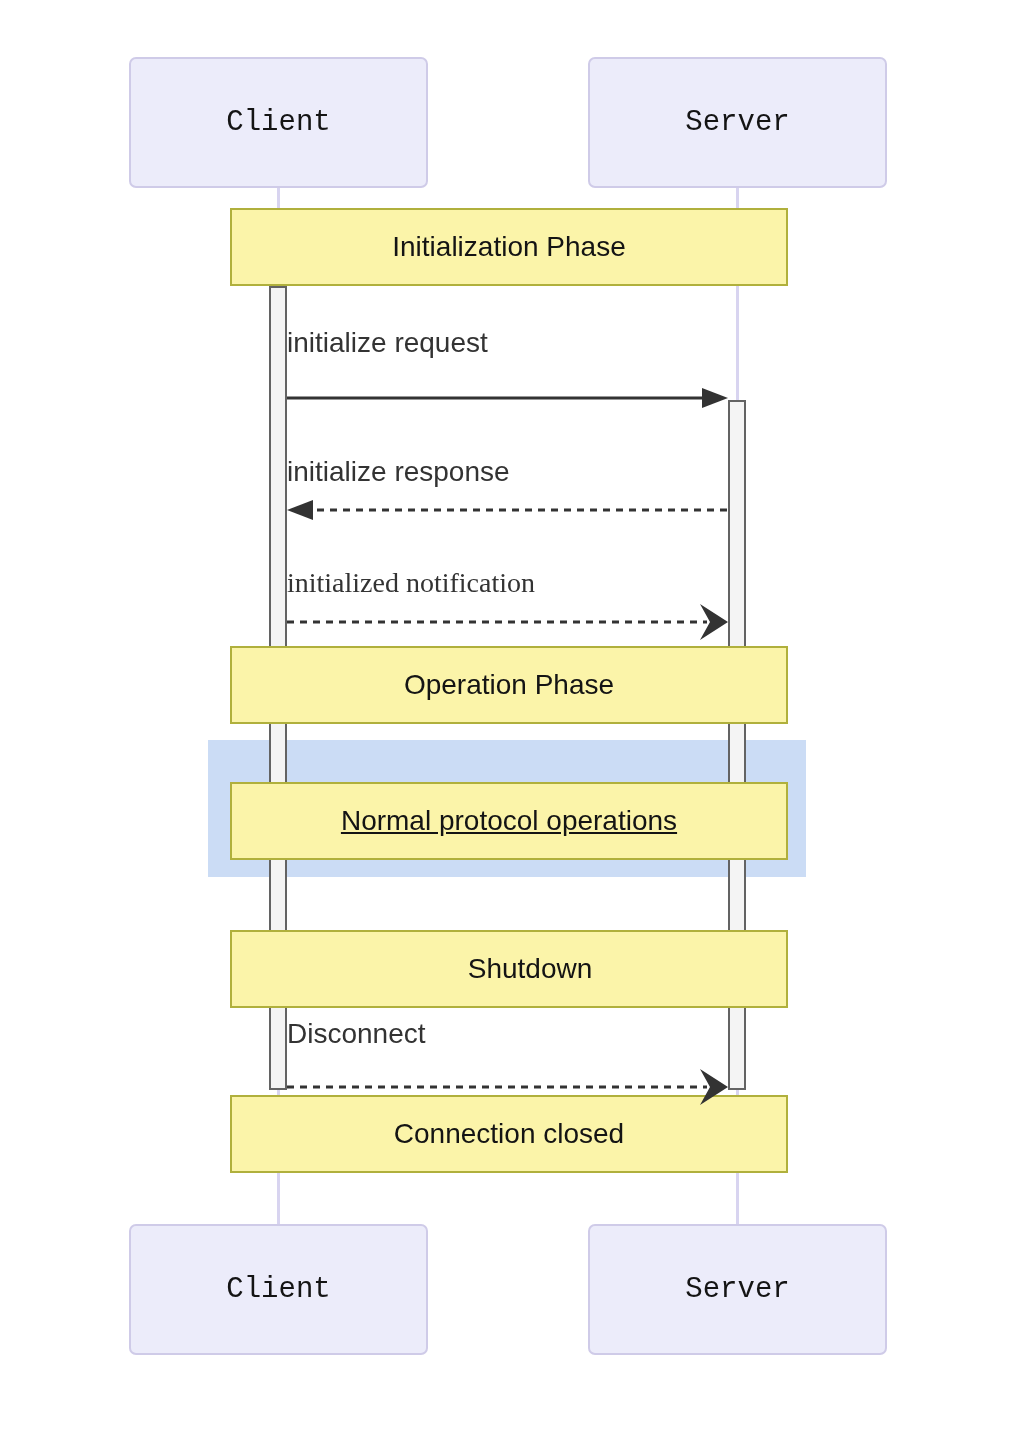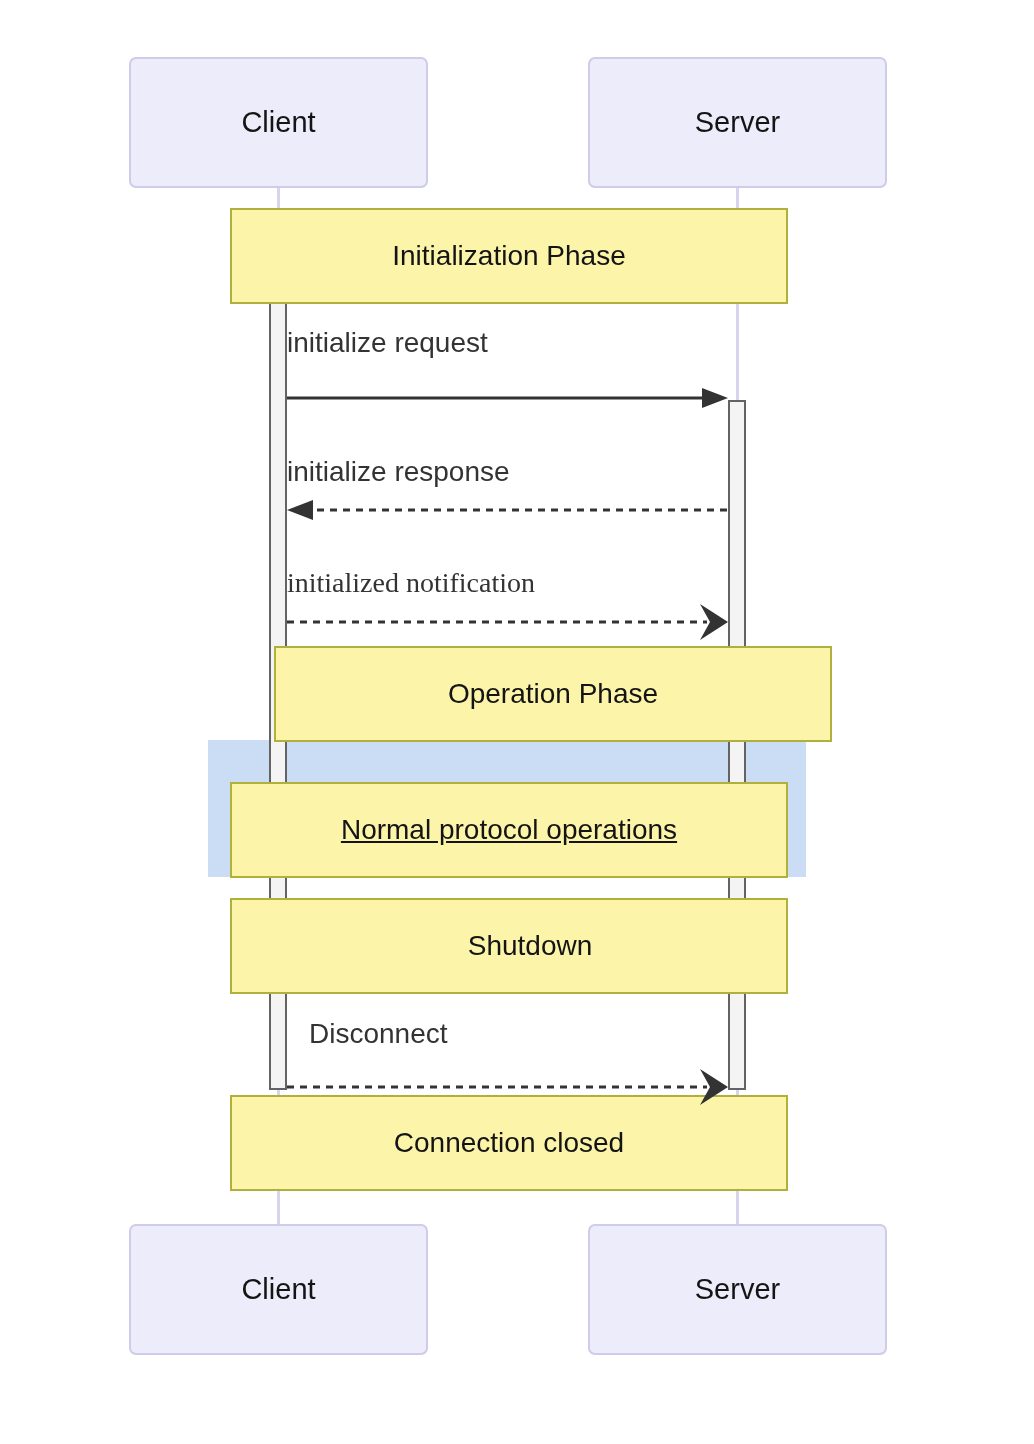--- a/index.html
+++ b/index.html
@@ -27,47 +27,47 @@
     position:absolute;width:18px;box-sizing:border-box;
     background:#f4f4f4;border:2px solid #636363;z-index:2;
   }
   #activation-client{left:269px;top:286px;height:804px;}
   #activation-server{left:728px;top:400px;height:690px;}
   
   .actor{
     position:absolute;width:299px;height:131px;box-sizing:border-box;
     background:#ececfa;border:2px solid #cfcbe8;border-radius:7px;
     display:flex;align-items:center;justify-content:center;
-    font-size:29px;color:#141414;z-index:5;
+    font-size:29px;color:#141414;z-index:5;font-family:Liberation Mono, monospace;
   }
   .actor-client{left:129px;}
   .actor-server{left:588px;}
   .actor-top{top:57px;}
   .actor-bottom{top:1224px;}
   
   .note{
-    position:absolute;left:230px;width:558px;height:96px;box-sizing:border-box;
+    position:absolute;left:230px;width:558px;height:78px;box-sizing:border-box;
     background:#fbf4a9;border:2px solid #b0b03c;
     display:flex;align-items:center;justify-content:center;
     font-size:28px;color:#141414;z-index:3;
   }
   #note-initialization{top:208px;}
-  #note-operation{top:646px;margin-left:44px;}
+  #note-operation{top:646px;}
   #note-normal-ops{top:782px;text-decoration:underline;}
-  #note-shutdown{top:898px;padding-left:42px;}
+  #note-shutdown{top:930px;padding-left:42px;}
   #note-connection-closed{top:1095px;}
   
   .msg-label{
     position:absolute;left:287px;width:441px;text-align:left;
     font-size:28px;color:#333333;z-index:4;
   }
   #msg-label-1{top:327px;}
   #msg-label-2{top:456px;}
   #msg-label-3{top:567px;font-family:Liberation Serif, serif;}
-  #msg-label-4{top:1018px;margin-left:22px;}
+  #msg-label-4{top:1018px;}
   svg.arrow{position:absolute;left:287px;width:441px;height:40px;z-index:4;overflow:visible;}
   #arrow-1{top:378px;}
   #arrow-2{top:490px;}
   #arrow-3{top:602px;}
   #arrow-4{top:1067px;}
 </style>
 </head>
 <body>
 
 <div id="stage">

